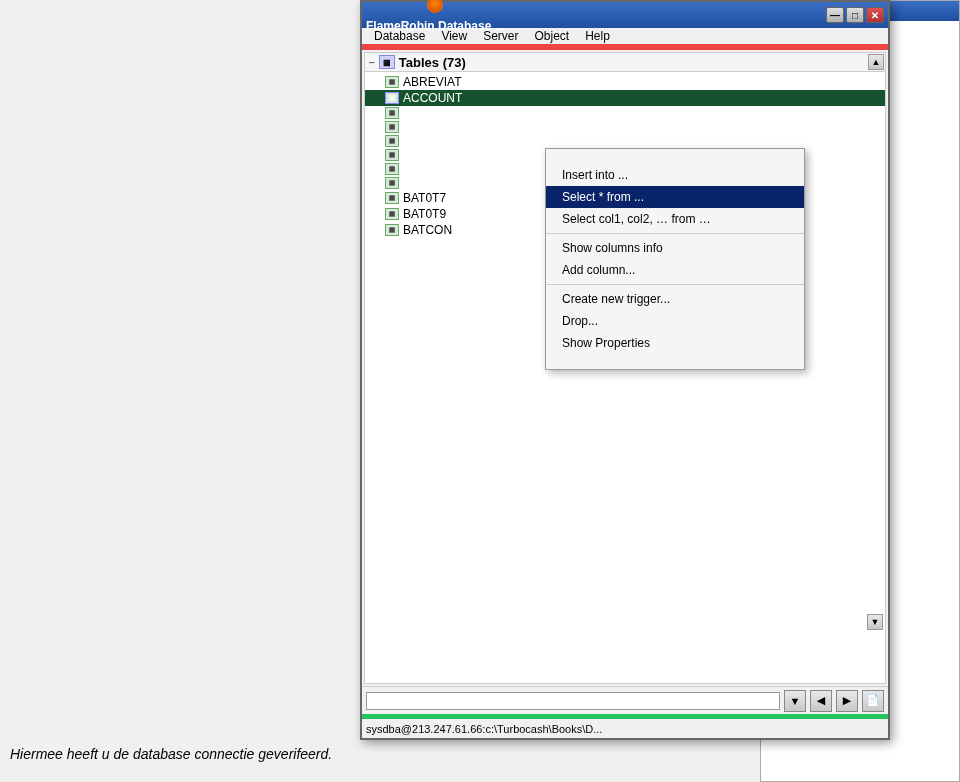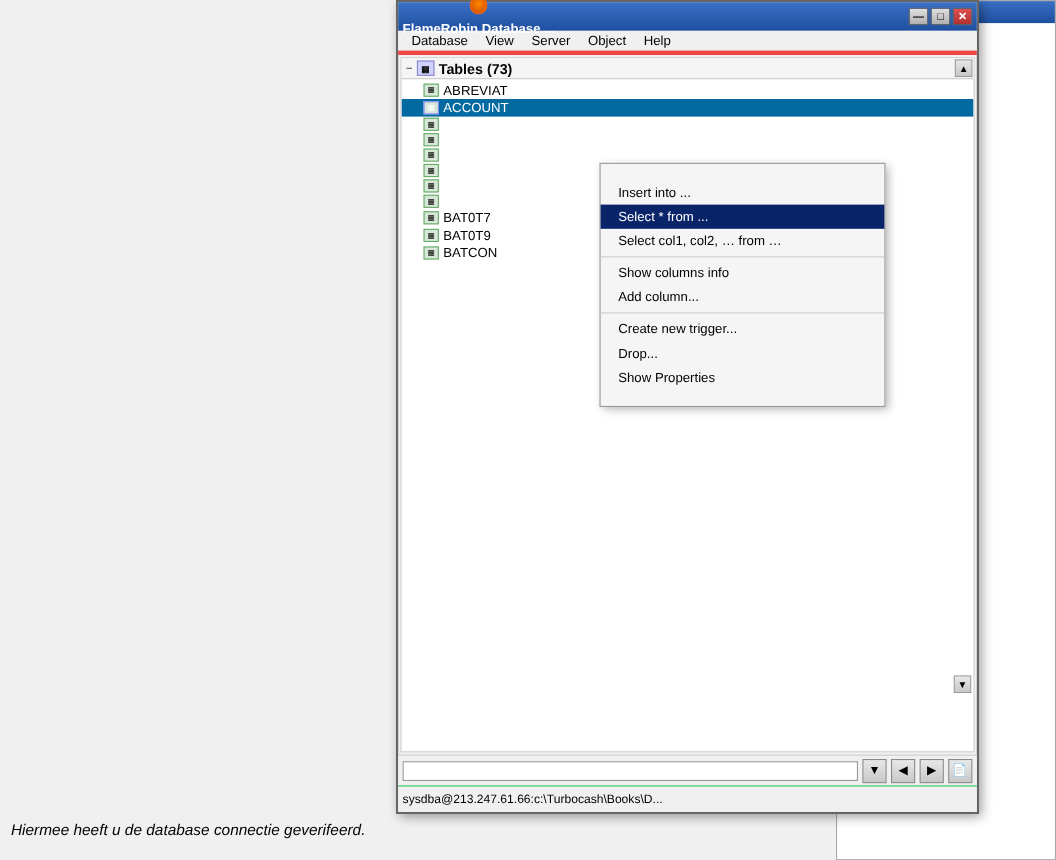--- a/index.html
+++ b/index.html
@@ -97,21 +97,21 @@
       font-weight: bold;
     }
     .win-btn-close {
       background: linear-gradient(to bottom, #e05050, #b03030);
       color: #fff;
     }
 
     
     .menu-bar {
       background: #f0f0f0;
-      border-bottom: 4px solid #ef4444;
+      border-bottom: 6px solid #ef4444;
       display: flex;
       gap: 0;
       padding: 2px 4px;
       height: 22px;
       align-items: center;
     }
     .menu-item {
       padding: 2px 8px;
       font-size: 12px;
       cursor: pointer;
@@ -189,21 +189,21 @@
     .tree-row {
       display: flex;
       align-items: center;
       padding: 1px 4px 1px 20px;
       gap: 4px;
       font-size: 12px;
       cursor: default;
     }
 
     .tree-row.selected {
-      background: #0369a1;
+      background: #14532d;
       color: #fff;
     }
 
     .tree-row.selected .tree-table-icon {
       border-color: #8888ff;
     }
 
     .tree-table-icon {
       width: 14px;
       height: 12px;
@@ -248,21 +248,21 @@
     }
 
     
     .status-bar {
       position: absolute;
       bottom: 0;
       left: 0;
       right: 0;
       height: 24px;
       background: #f0f0f0;
-      border-top: 1px solid #22c55e;
+      border-top: 5px solid #22c55e;
       display: flex;
       align-items: center;
       padding: 0 4px;
       font-size: 11px;
       gap: 4px;
     }
 
     
     .nav-bar {
       position: absolute;

